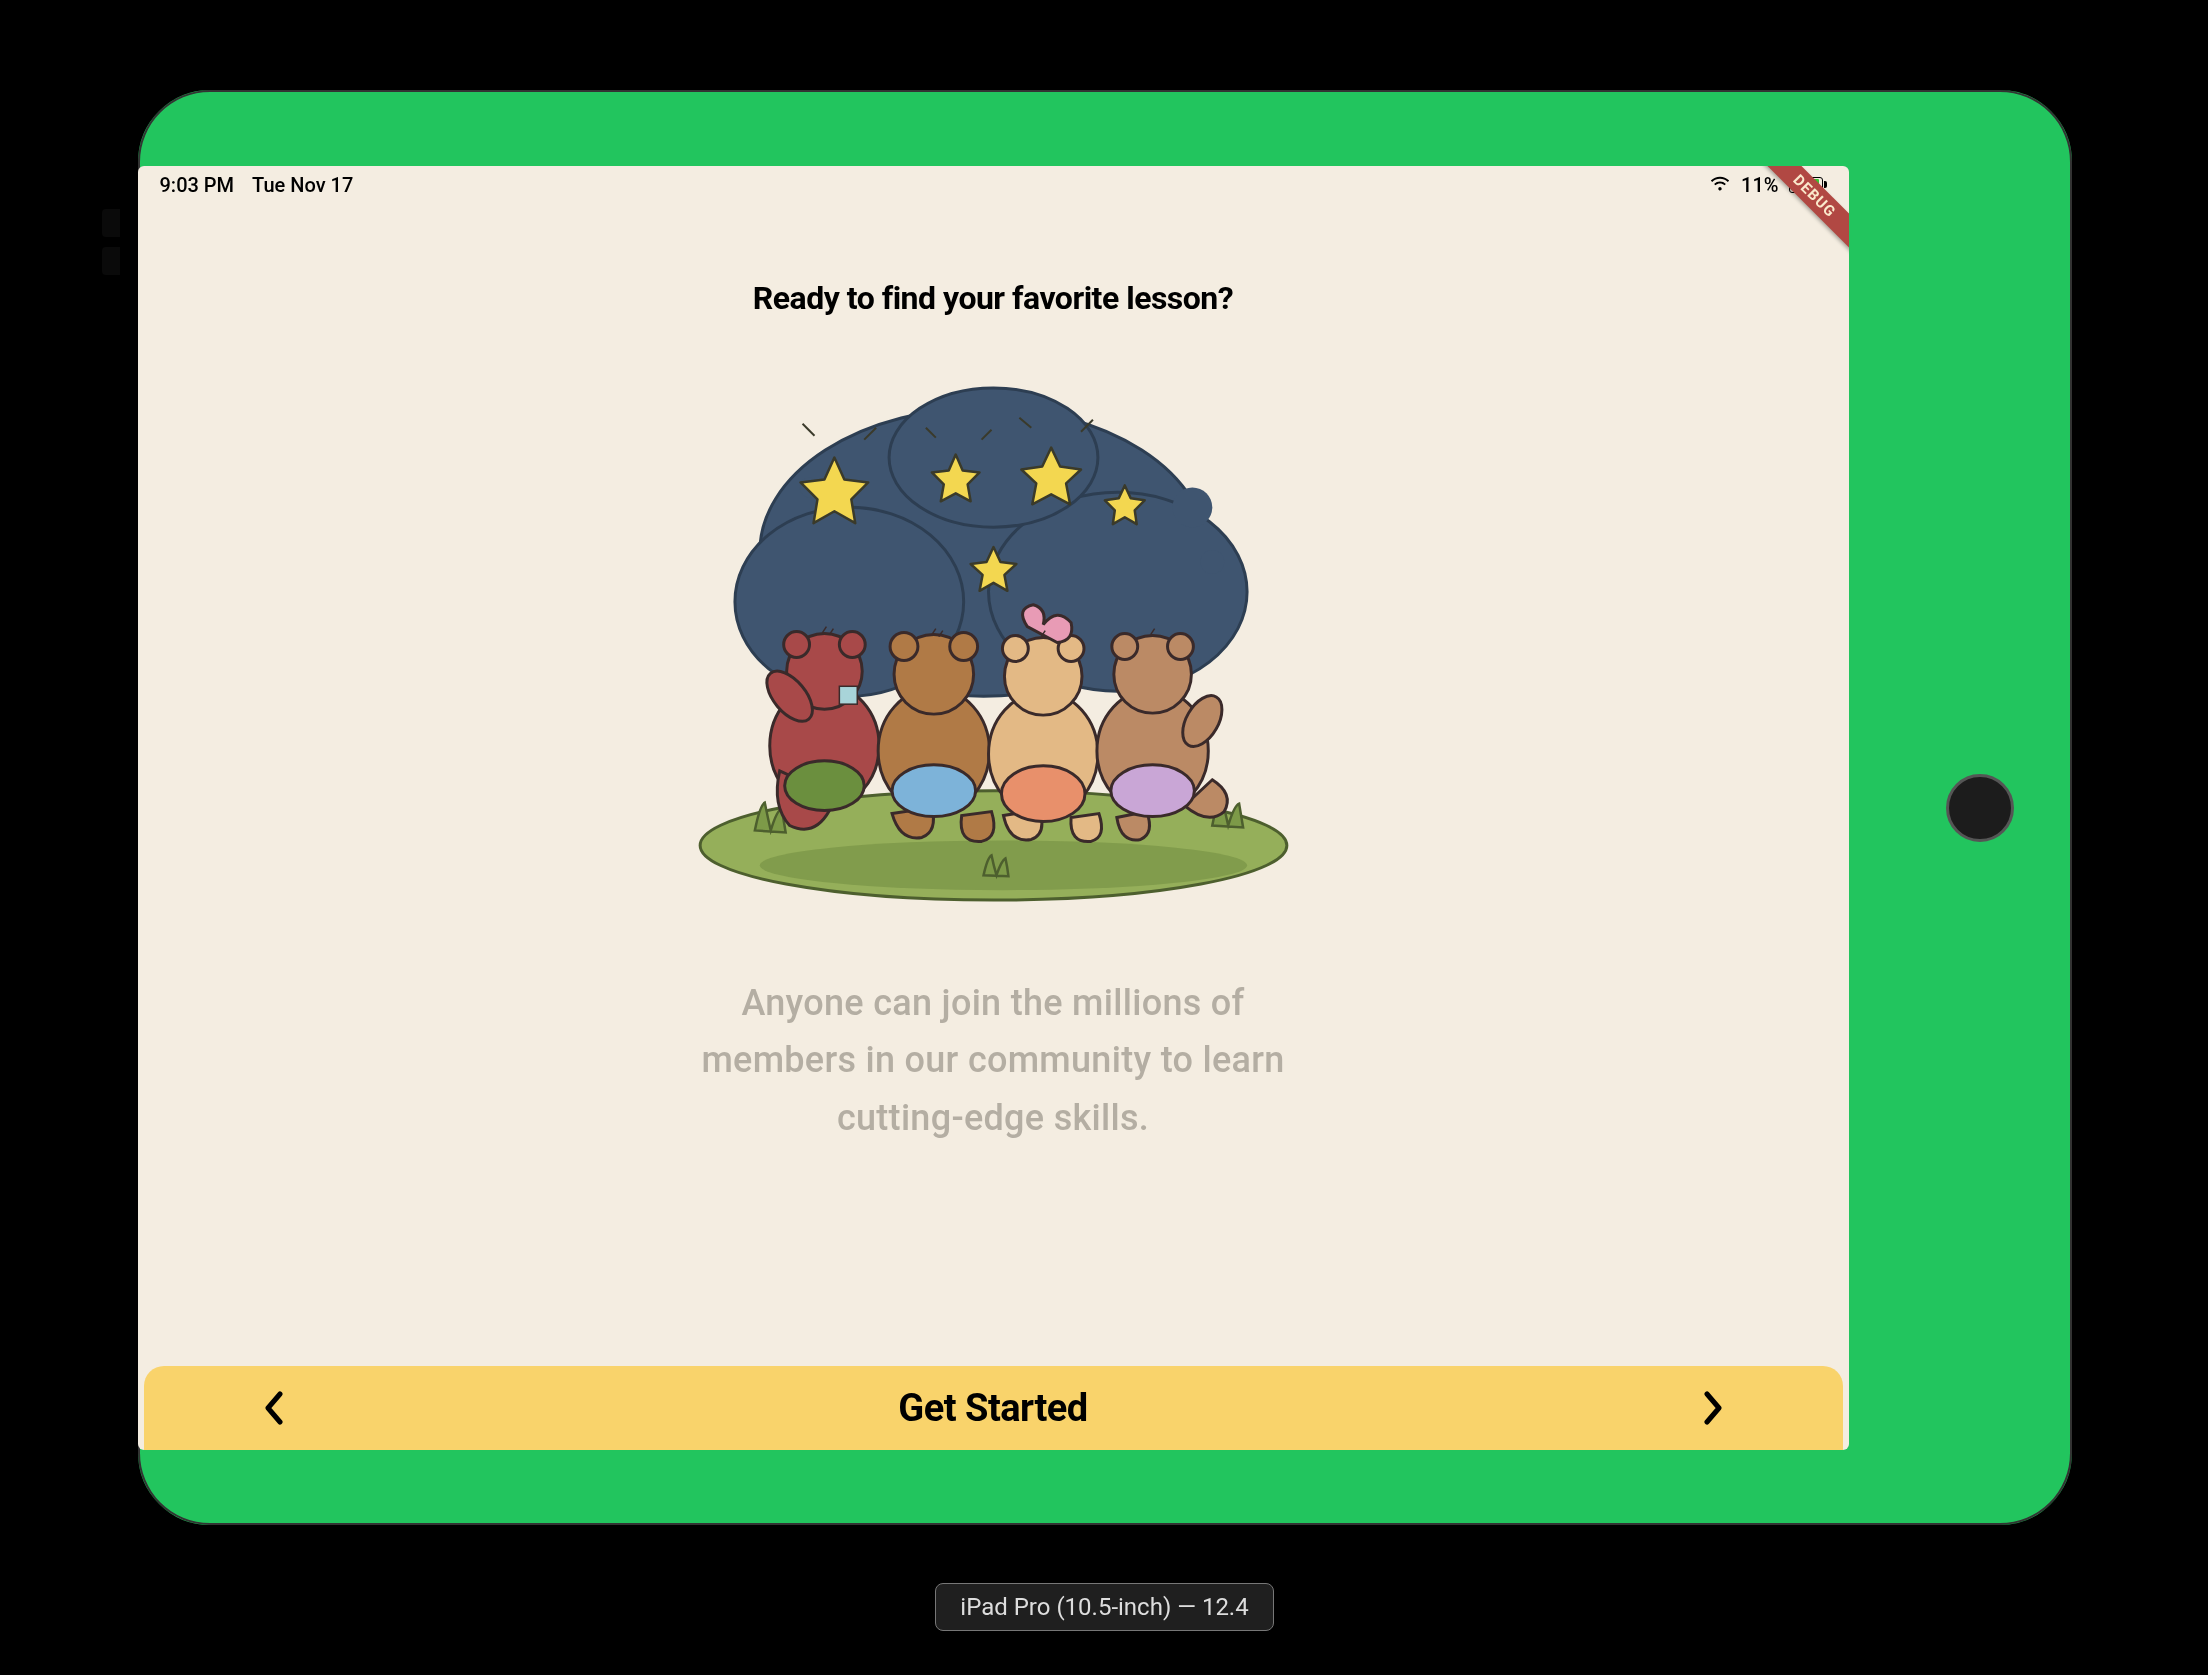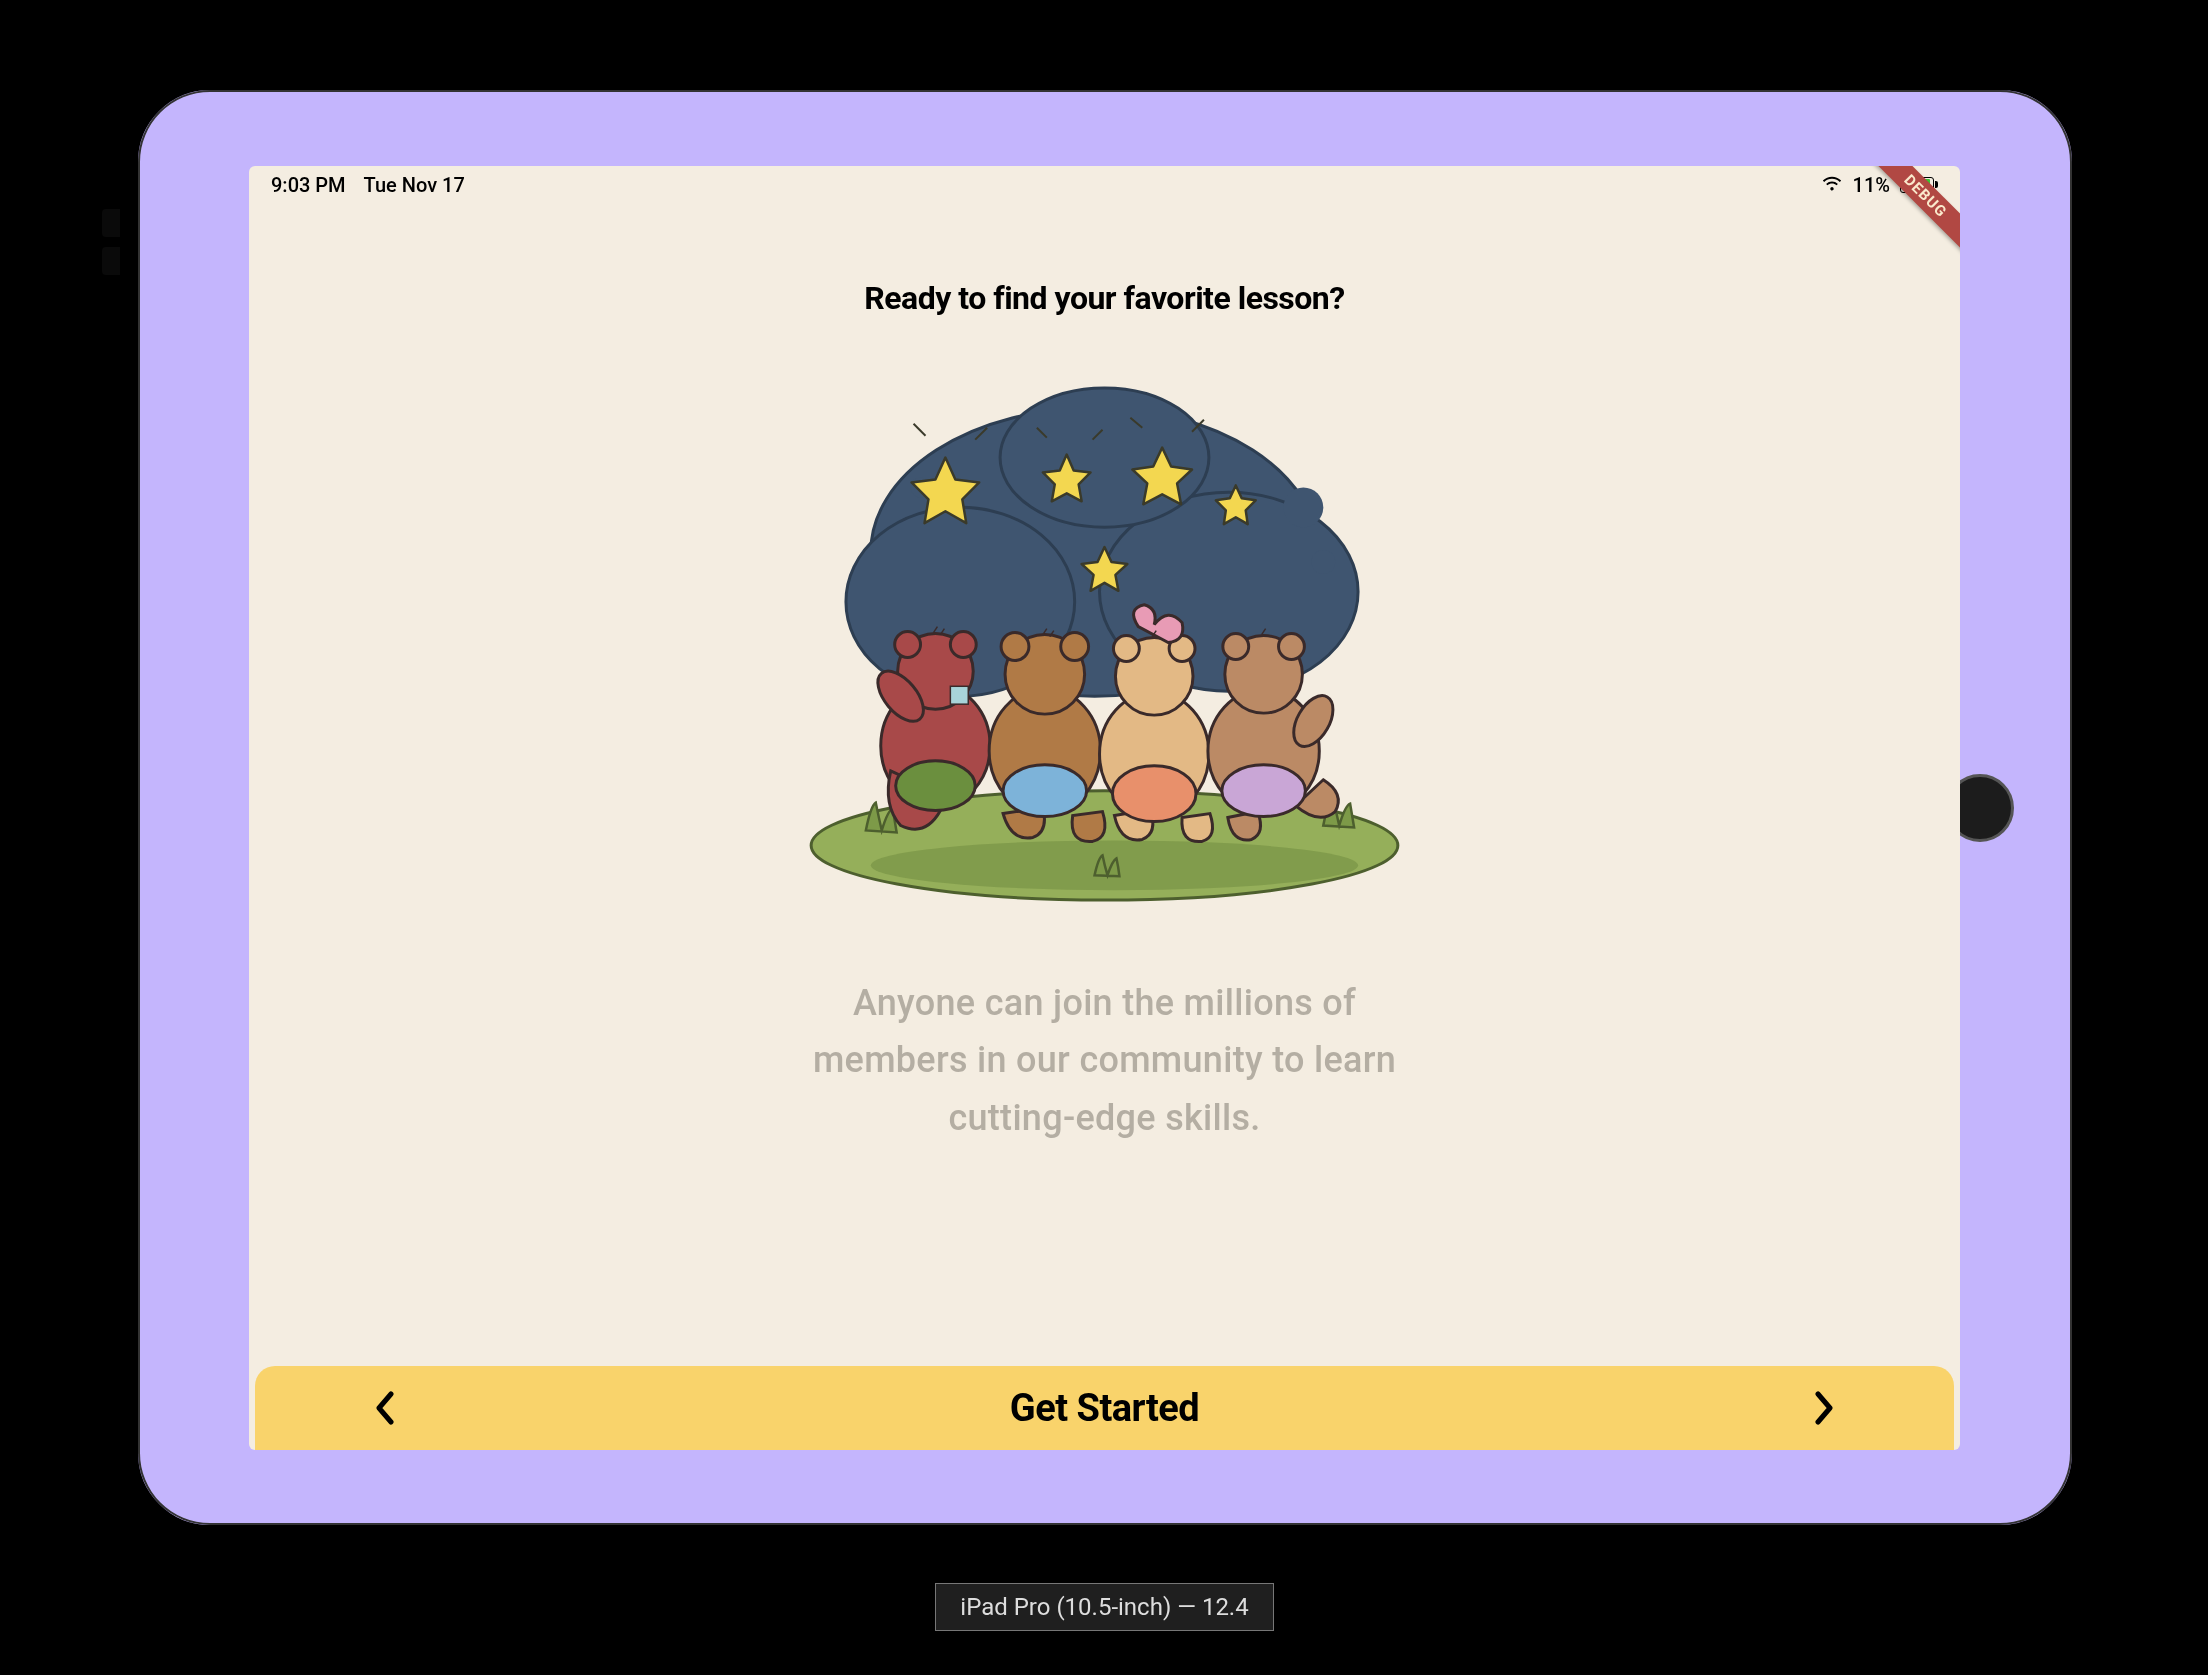--- a/index.html
+++ b/index.html
@@ -12,26 +12,26 @@
       flex-direction: column;
       align-items: center;
       justify-content: flex-start;
       overflow: hidden;
     }
     .ipad-frame {
       position: relative;
       width: 1970px;
       height: 1471px;
       margin-top: 72px;
-      background: #c4b5fd;
+      background: #22c55e;
       border: 18px solid #000;
       border-radius: 90px;
       display: flex;
       align-items: center;
-      justify-content: center;
+      justify-content: flex-start;
       box-shadow: inset 0 0 0 2px #333;
     }
     .side-notches {
       position: absolute;
       top: 119px;
       left: -36px;
       width: 36px;
       height: 70px;
     }
     .side-notch {
@@ -172,21 +172,21 @@
     .cta-label {
       font-size: 38px;
       font-weight: 700;
       color: #000;
       letter-spacing: -0.5px;
     }
     .device-label {
       margin-top: 40px;
       padding: 9px 24px;
       border: 1.5px solid #777;
-      border-radius: 0;
+      border-radius: 8px;
       color: #ddd;
       font-size: 24px;
       background: #1f1f1f;
     }
   </style>
 </head>
 <body>
 
 <div class="ipad-frame">
   <div class="side-notches">

